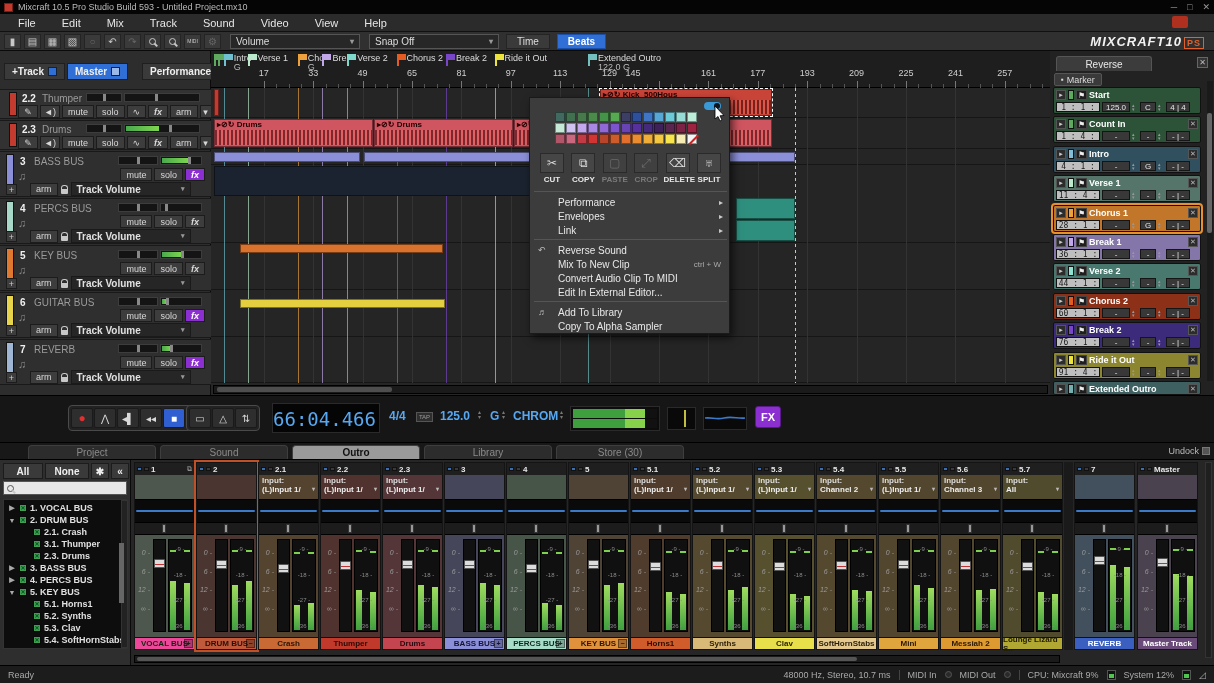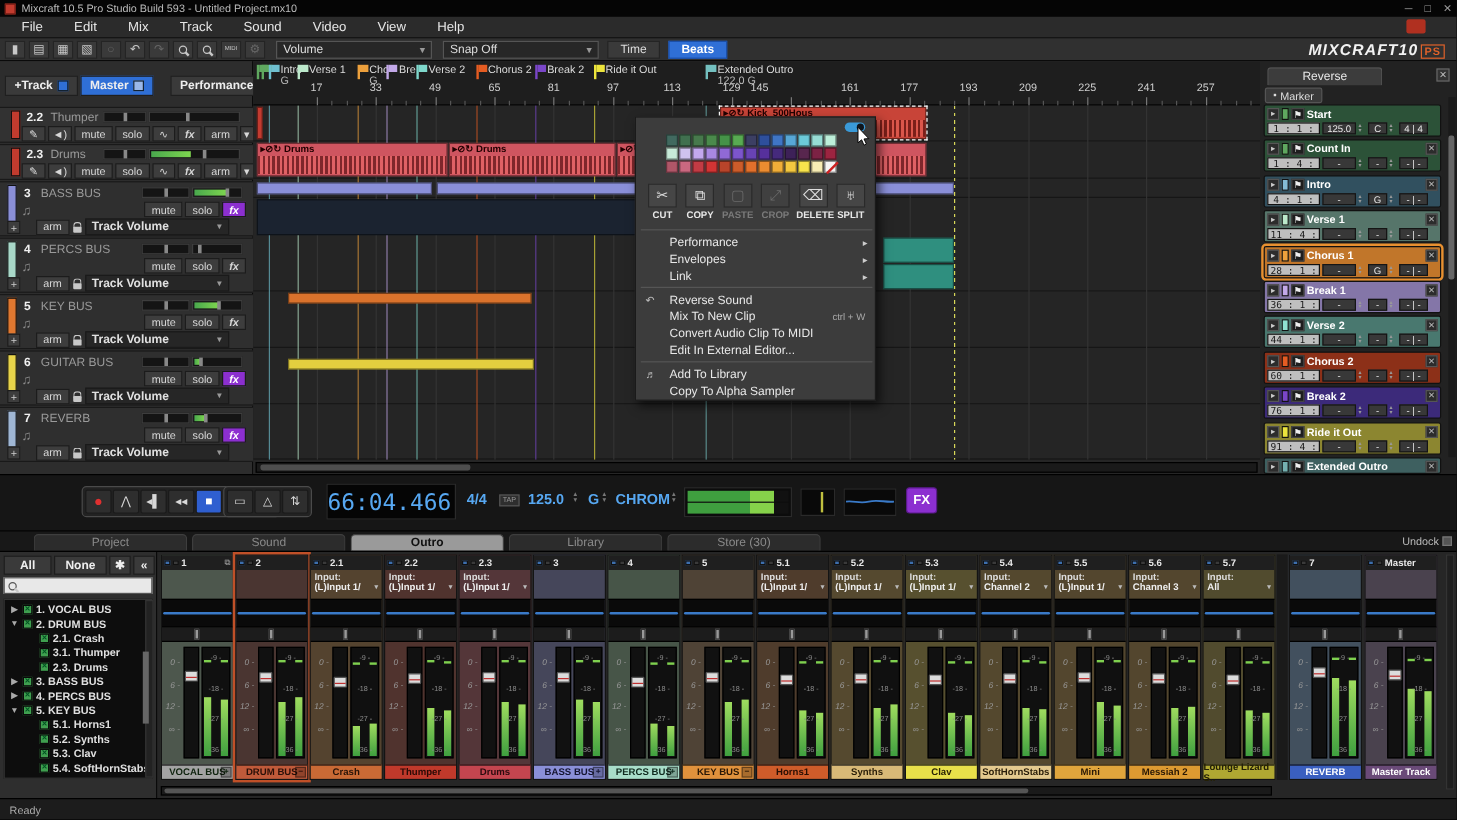--- a/index.html
+++ b/index.html
@@ -1129,21 +1129,21 @@
         <span class="mL" style="height:49.50000000000001px"></span>
               <span class="mR" style="height:46.800000000000004px"></span>
         <div class="mdb">
                 <span>-9 -</span>
                 <span>-18 -</span>
                 <span>-27 -</span>
                 <span>-36 -</span>
               </div>
       </div>
     </div>
-    <div class="s-label" style="background:#a3a3a3;color:#10240f">
+    <div class="s-label" style="background:#ec4899;color:#10240f">
       <span>VOCAL BUS</span>
             <b class="s-exp">+</b>
     </div>
   </div>
   <div class="strip sel" style="left:196px;width:61px;background:#4a3531">
     <div class="s-head">
       <span class="led"></span>
             <span class="led off"></span>
       <span class="s-num">2</span>
 
@@ -1864,15 +1864,29 @@
         <div class="abs" style="left:1064px;top:2px;width:9px;height:188px;background:#1a1a1a"></div>
       </div>
     <div id="mx-hscroll">
         <i id="mx-hthumb" class="abs"></i>
       </div>
     <div id="mx-vscroll"></div>
   </div>
 
   <div class="abs" id="statusbar">
     <span>Ready</span>
+    <span id="sb-right">
+      <span>48000 Hz, Stereo, 10.7 ms</span>
+      <span class="sb-sep"></span>
+      <span>MIDI In</span>
+        <span class="sb-dot"></span>
+      <span>MIDI Out</span>
+        <span class="sb-dot"></span>
+      <span class="sb-sep"></span>
+      <span>CPU: Mixcraft 9%</span>
+        <span class="sb-batt"></span>
+      <span>System 12%</span>
+        <span class="sb-batt"></span>
+      <span>◿</span>
+    </span>
   </div>
 
 </div>
 
 </body></html>

